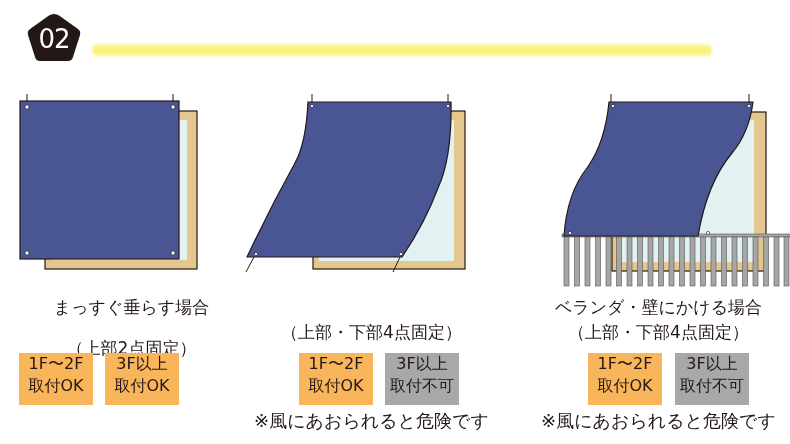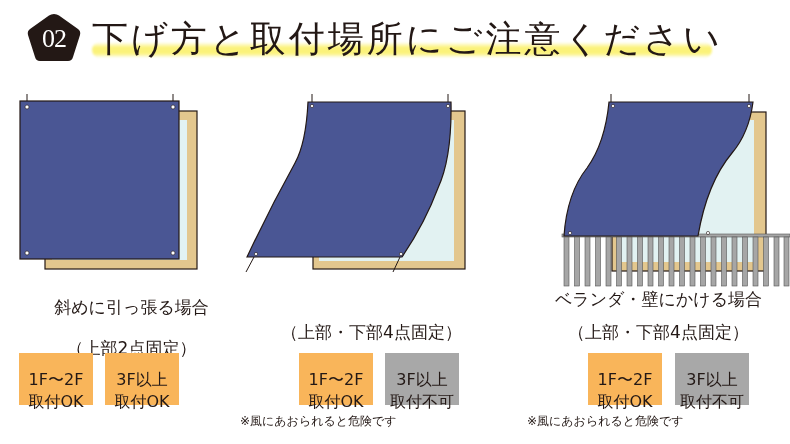--- a/index.html
+++ b/index.html
@@ -1,63 +1,62 @@
 <!DOCTYPE html>
 <html><head>
   <meta charset="utf-8">
   <style>
     html, body { margin: 0; padding: 0; background: #ffffff; }
     body { width: 790px; height: 444px; position: relative; overflow: hidden;
            font-family: "DejaVu Sans", "Liberation Sans", sans-serif; color: #231815; }
-    .header { position: absolute; left: 0; top: 0; width: 790px; height: 80px; font-family: Liberation Serif, serif; }
+    .header { position: absolute; left: 0; top: 0; width: 790px; height: 80px; }
     .badge { position: absolute; left: 26px; top: 12px; width: 56px; height: 52px; }
     .badge svg { width: 56px; height: 52px; display: block; }
     .badge-num { position: absolute; left: 0; top: 0; width: 56px; height: 52px; line-height: 54px;
                  text-align: center; color: #fff; font-size: 26px; letter-spacing: -1px; }
     .highlight { position: absolute; left: 92px; top: 42px; width: 620px; height: 16px;
                  background: linear-gradient(to bottom, rgba(255,246,120,0) 0%, #fbf27a 35%, #fbf27a 70%, rgba(255,246,120,0) 100%);
                  border-radius: 8px; filter: blur(1px); }
     .title { position: absolute; left: 92px; top: 14px; font-size: 36px; line-height: 50px;
              letter-spacing: 3px; color: #231815; white-space: nowrap; font-weight: 300; }
     .panel { position: absolute; top: 88px; width: 263px; height: 356px; }
     .panel svg.illus { position: absolute; left: 0; top: 0; }
     .caption { position: absolute; left: 0; width: 263px; text-align: center; font-size: 17px; line-height: 24px; white-space: nowrap; }
     .tag { position: absolute; width: 74px; height: 52px; font-size: 16px; line-height: 22px;
-           text-align: center; padding-top: 16px; box-sizing: border-box; color: #231815; }
+           text-align: center; padding-top: 0; box-sizing: border-box; color: #231815; }
     .tag.ok { background: #f9b55a; }
     .tag.ng { background: #a8a8a8; }
-    .note { position: absolute; left: 0; width: 263px; font-size: 12px; line-height: 16px; white-space: nowrap; }
+    .note { position: absolute; left: 0; width: 263px; text-align: center; font-size: 18px; line-height: 16px; white-space: nowrap; }
   </style>
 </head>
 <body>
 
 <div class="header">
   <div class="badge">
     <svg viewBox="0 0 56 52">
       <path d="M28 2 Q31 2 33 3.5 L52 17 Q55 19 54 23 L47 45 Q46 49 42 49 L14 49 Q10 49 9 45 L2 23 Q1 19 4 17 L23 3.5 Q25 2 28 2 Z" fill="#231815"></path>
     </svg>
     <div class="badge-num">02</div>
   </div>
   <div class="highlight"></div>
-  <div class="title">下げ方と取付場所にご注意ください</div>
 </div>
 
 <div class="panel" style="left:0;">
   <svg class="illus" width="263" height="200" viewBox="0 0 263 200">
     <rect x="45" y="23" width="152" height="158" fill="#e3c78e" stroke="#231815" stroke-width="1.2"></rect>
     <rect x="52" y="32" width="135" height="140" fill="#e2f2f2"></rect>
     <line x1="27" y1="6" x2="27" y2="18" stroke="#231815" stroke-width="1"></line>
     <line x1="173" y1="6" x2="173" y2="18" stroke="#231815" stroke-width="1"></line>
     <rect x="20" y="13" width="159" height="158" fill="#4a5694" stroke="#231815" stroke-width="1.2"></rect>
     <circle cx="27" cy="19" r="2" fill="#fff" stroke="#231815" stroke-width="0.6"></circle>
     <circle cx="173" cy="19" r="2" fill="#fff" stroke="#231815" stroke-width="0.6"></circle>
     <circle cx="27" cy="165" r="2" fill="#fff" stroke="#231815" stroke-width="0.6"></circle>
     <circle cx="173" cy="165" r="2" fill="#fff" stroke="#231815" stroke-width="0.6"></circle>
   </svg>
-  <div class="caption" style="top:207px;">斜めに引っ張る場合</div>
+  <div class="caption" style="top:207px;">まっすぐ垂らす場合</div>
   <div class="caption" style="top:232px;margin-top:16px;">（上部2点固定）</div>
   <div class="tag ok" style="left:19px;top:265px;">
     <div>1F〜2F</div>
     <div>取付OK</div>
   </div>
   <div class="tag ok" style="left:105px;top:265px;">
     <div>3F以上</div>
     <div>取付OK</div>
   </div>
 </div>
@@ -120,21 +119,21 @@
         <rect x="236.5" y="149" width="5" height="49"></rect>
       <rect x="247" y="149" width="5" height="49"></rect>
         <rect x="257" y="149" width="5" height="49"></rect>
     </g>
     <path d="M82 14 L226 14 Q222 45 205 65 Q180 95 171 148 L37 148 Q40 105 60 80 Q78 55 82 14 Z" fill="#4a5694" stroke="#231815" stroke-width="1.2"></path>
     <circle cx="86" cy="18" r="1.6" fill="#fff" stroke="#231815" stroke-width="0.6"></circle>
     <circle cx="222" cy="18" r="1.6" fill="#fff" stroke="#231815" stroke-width="0.6"></circle>
     <circle cx="43" cy="145" r="1.6" fill="#fff" stroke="#231815" stroke-width="0.6"></circle>
     <circle cx="181" cy="145" r="1.6" fill="#fff" stroke="#231815" stroke-width="0.6"></circle>
   </svg>
-  <div class="caption" style="top:199px;">ベランダ・壁にかける場合</div>
+  <div class="caption" style="top:207px;">ベランダ・壁にかける場合</div>
   <div class="caption" style="top:232px;">（上部・下部4点固定）</div>
   <div class="tag ok" style="left:61px;top:265px;">
     <div>1F〜2F</div>
     <div>取付OK</div>
   </div>
   <div class="tag ng" style="left:148px;top:265px;">
     <div>3F以上</div>
     <div>取付不可</div>
   </div>
   <div class="note" style="top:325px;">※風にあおられると危険です</div>

